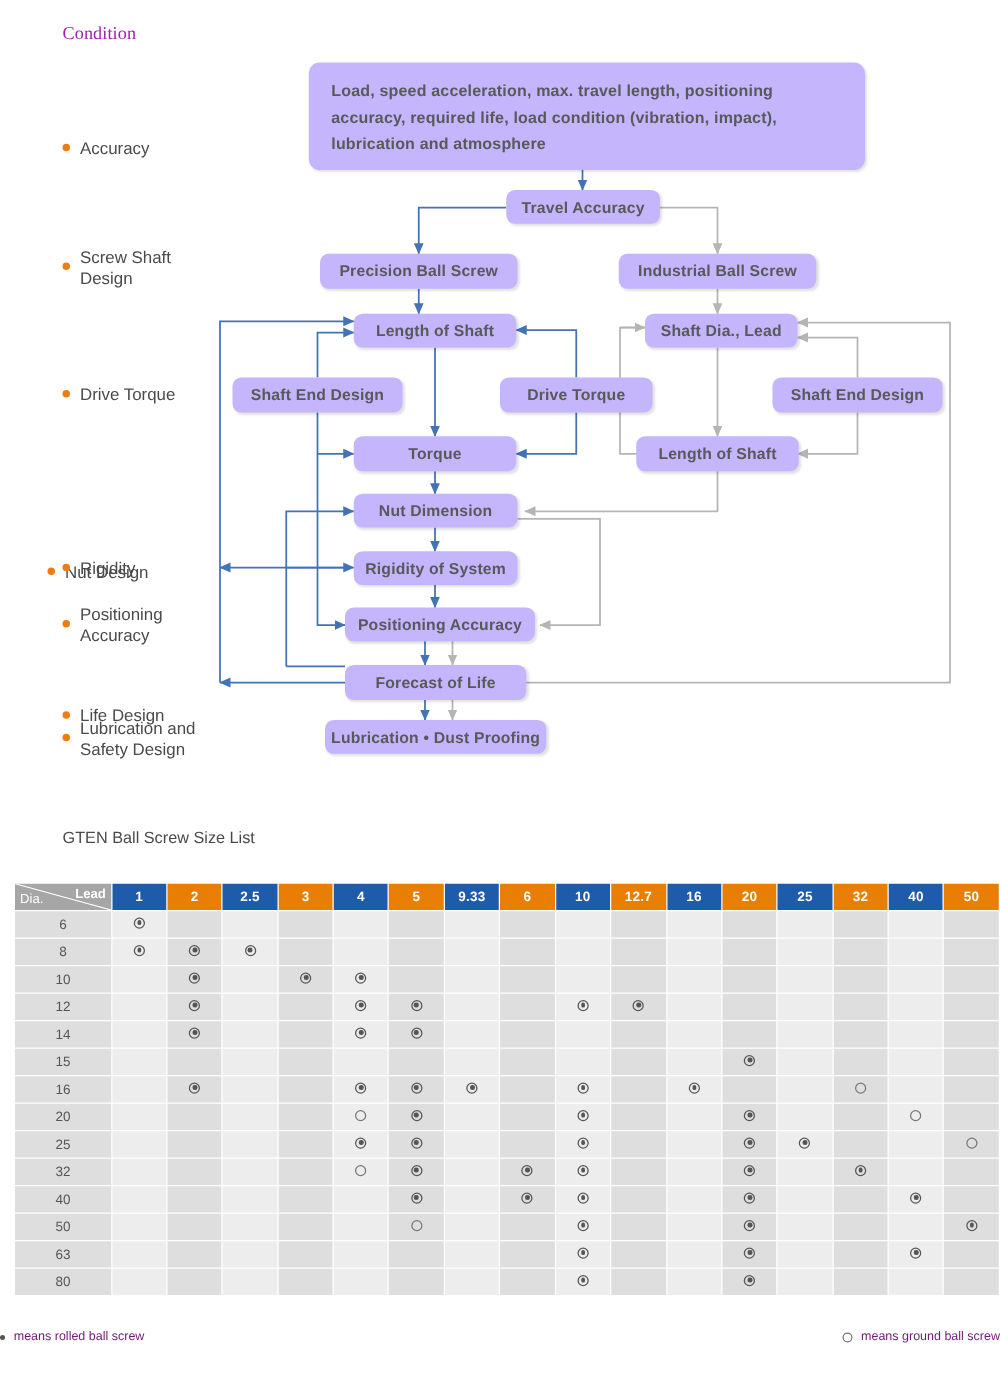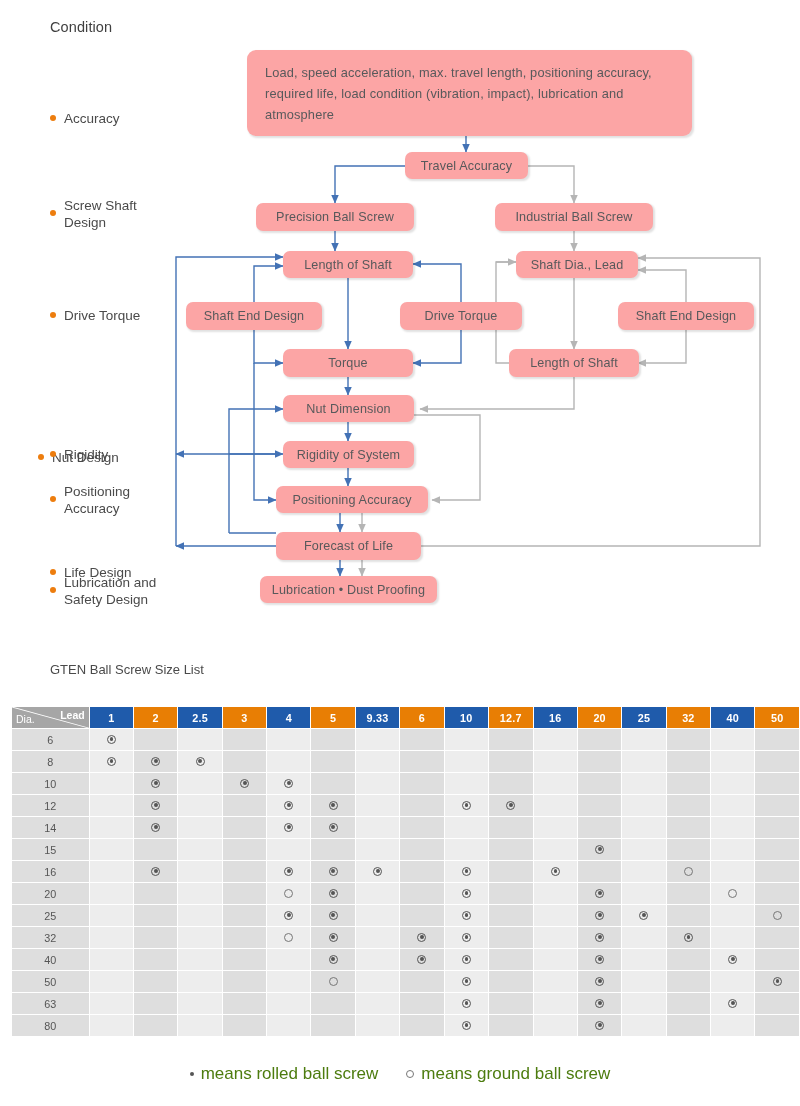--- a/index.html
+++ b/index.html
@@ -13,24 +13,25 @@
   }
   #root { position: relative; width: 800px; height: 1106px; }
 
   
   #diagram { position: absolute; left: 0; top: 0; width: 800px; height: 640px; }
   #diagram-svg { position: absolute; left: 0; top: 0; width: 800px; height: 640px; }
 
   .cond-title {
     position: absolute;
     left: 50px; top: 19px;
-    color: #404040;
+    color: #a21caf;
     font-size: 14.5px;
     letter-spacing: .1px;
     white-space: nowrap;
+    font-family: Liberation Serif, serif;
   }
 
   .stage {
     position: absolute;
     font-size: 13.5px;
     color: #4a4a4a;
     line-height: 17px;
     white-space: pre-line;
     padding-left: 14px;
   }
@@ -39,30 +40,31 @@
     position: absolute;
     left: 0; top: 5px;
     width: 6px; height: 6px;
     border-radius: 50%;
     background: #ED7D0E;
   }
   .stage.two-line::before { top: 13px; }
 
   .node {
     position: absolute;
-    background: #fca5a5;
+    background: #c4b5fd;
     border-radius: 7px;
     color: #58595B;
     font-size: 12.6px;
     display: flex;
     align-items: center;
     justify-content: center;
     text-align: center;
     box-shadow: 1.5px 1.5px 2px rgba(0,0,0,.12);
     letter-spacing: .15px;
+    font-weight: bold;
   }
   .node.big {
     justify-content: flex-start;
     text-align: left;
     padding: 14px 18px;
     font-size: 12.8px;
     line-height: 21px;
     border-radius: 9px;
   }
 
@@ -147,24 +149,24 @@
     border: 1.2px solid #777;
     border-radius: 50%;
   }
 
   
   #legend {
     position: absolute;
     left: 0; top: 1064px;
     width: 800px;
     display: flex;
-    justify-content: center;
+    justify-content: space-between;
     gap: 28px;
-    font-size: 17px;
-    color: #4d7c0f;
+    font-size: 10px;
+    color: #701a75;
   }
   .legend-item { display: flex; align-items: center; gap: 7px; }
   .legend-dot {
     width: 4px; height: 4px; border-radius: 50%; background: #555;
     display: inline-block;
   }
   .legend-ring {
     width: 8px; height: 8px; border-radius: 50%;
     border: 1.1px solid #777; display: inline-block;
   }

